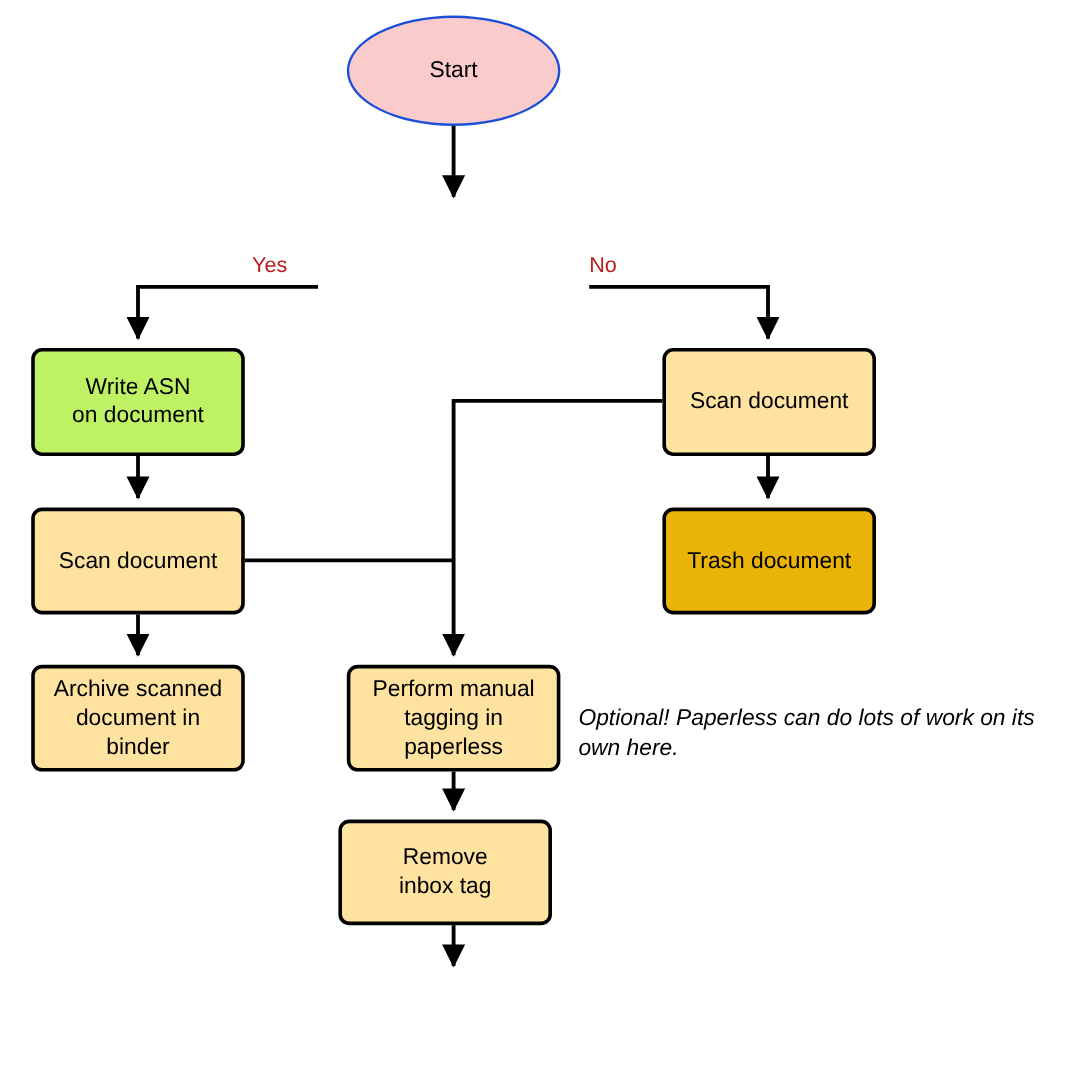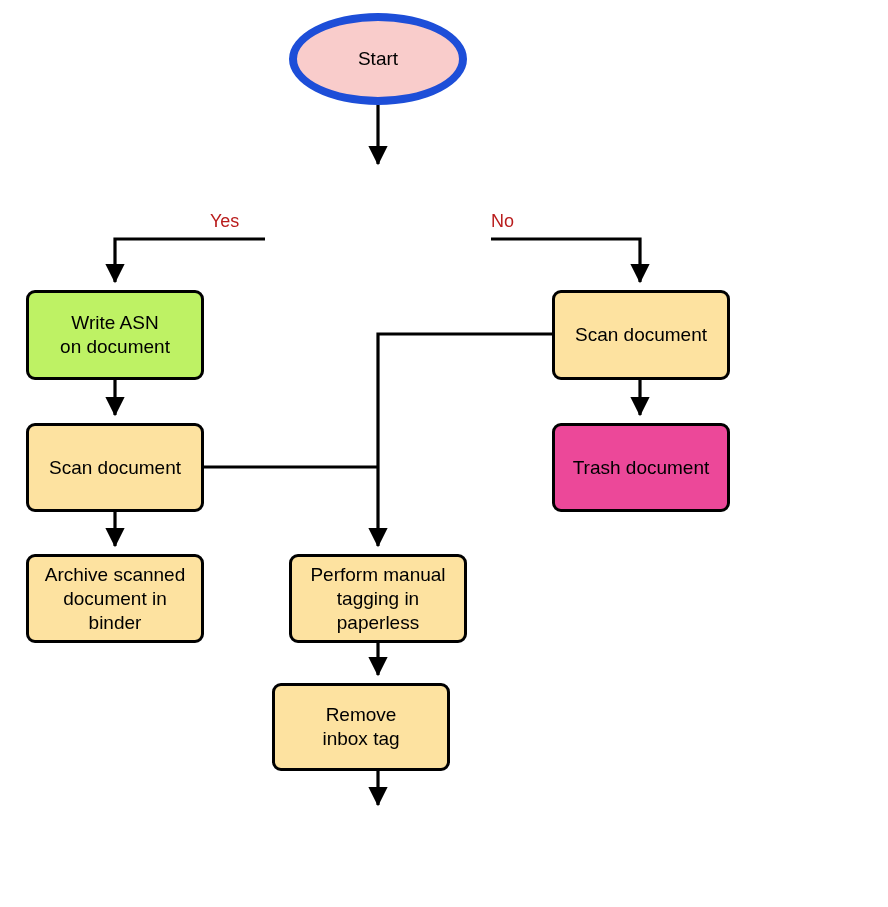--- a/index.html
+++ b/index.html
@@ -37,21 +37,21 @@
     font-size: 19px;
     line-height: 24px;
     white-space: pre-line;
     z-index: 2;
   }
   .node.process {
     border: 3px solid #000000;
     border-radius: 9px;
   }
   .node.terminator {
-    border: 8px solid #1d4ed8;
+    border: 2px solid #1d4ed8;
     border-radius: 50%;
   }
   .node.decision {
     border: none;
     background: transparent;
   }
   .decision-shape {
     position: absolute;
     left: 0;
     top: 0;
@@ -133,30 +133,31 @@
   <div class="node process" style="left:26px; top:554px; width:178px; height:89px; background:#fde2a0;text-align:center;">
     <span>Archive scanned
 document in
 binder</span>
   </div>
 
   <div class="node process" style="left:552px; top:290px; width:178px; height:90px; background:#fde2a0;">
     <span>Scan document</span>
   </div>
 
-  <div class="node process" style="left:552px; top:423px; width:178px; height:89px; background:#ec4899;">
+  <div class="node process" style="left:552px; top:423px; width:178px; height:89px; background:#eab308;">
     <span>Trash document</span>
   </div>
 
   <div class="node process" style="left:289px; top:554px; width:178px; height:89px; background:#fde2a0;align-items:center;">
     <span>Perform manual
 tagging in
 paperless</span>
   </div>
 
-  <div class="node process" style="left:272px; top:683px; width:178px; height:88px; background:#fde2a0;">
+  <div class="node process" style="left:282px; top:683px; width:178px; height:88px; background:#fde2a0;">
     <span>Remove
 inbox tag</span>
   </div>
 
 
+  <div class="note" style="left:482px; top:586px; width:400px;">Optional! Paperless can do lots of work on its own here.</div>
 
 </div>
 
 </body></html>

